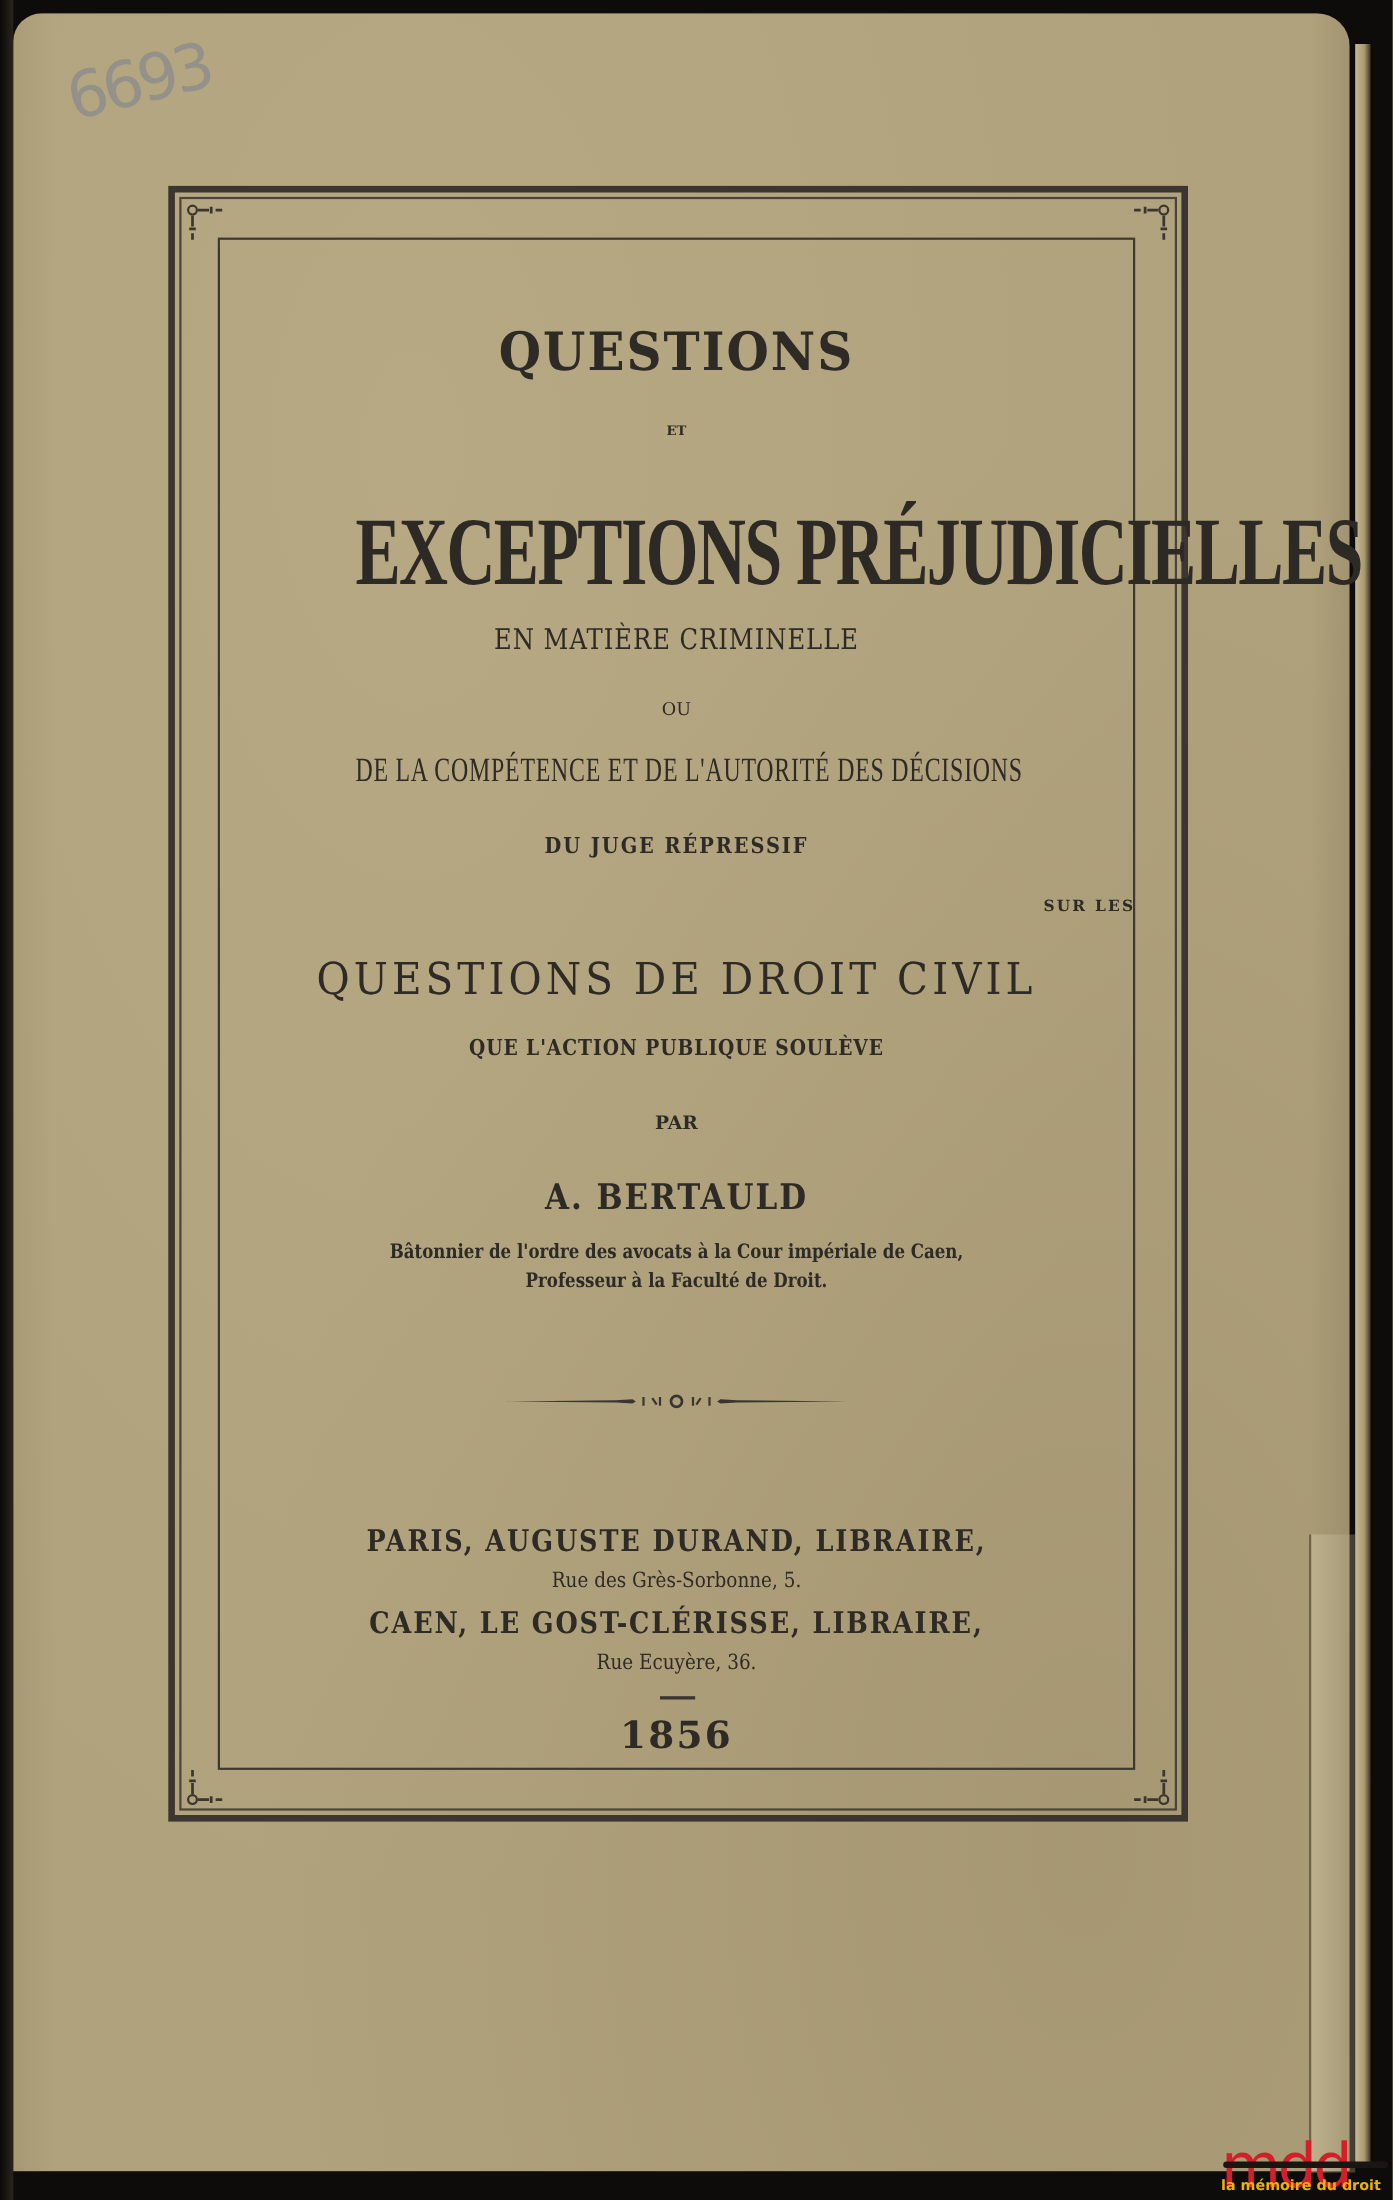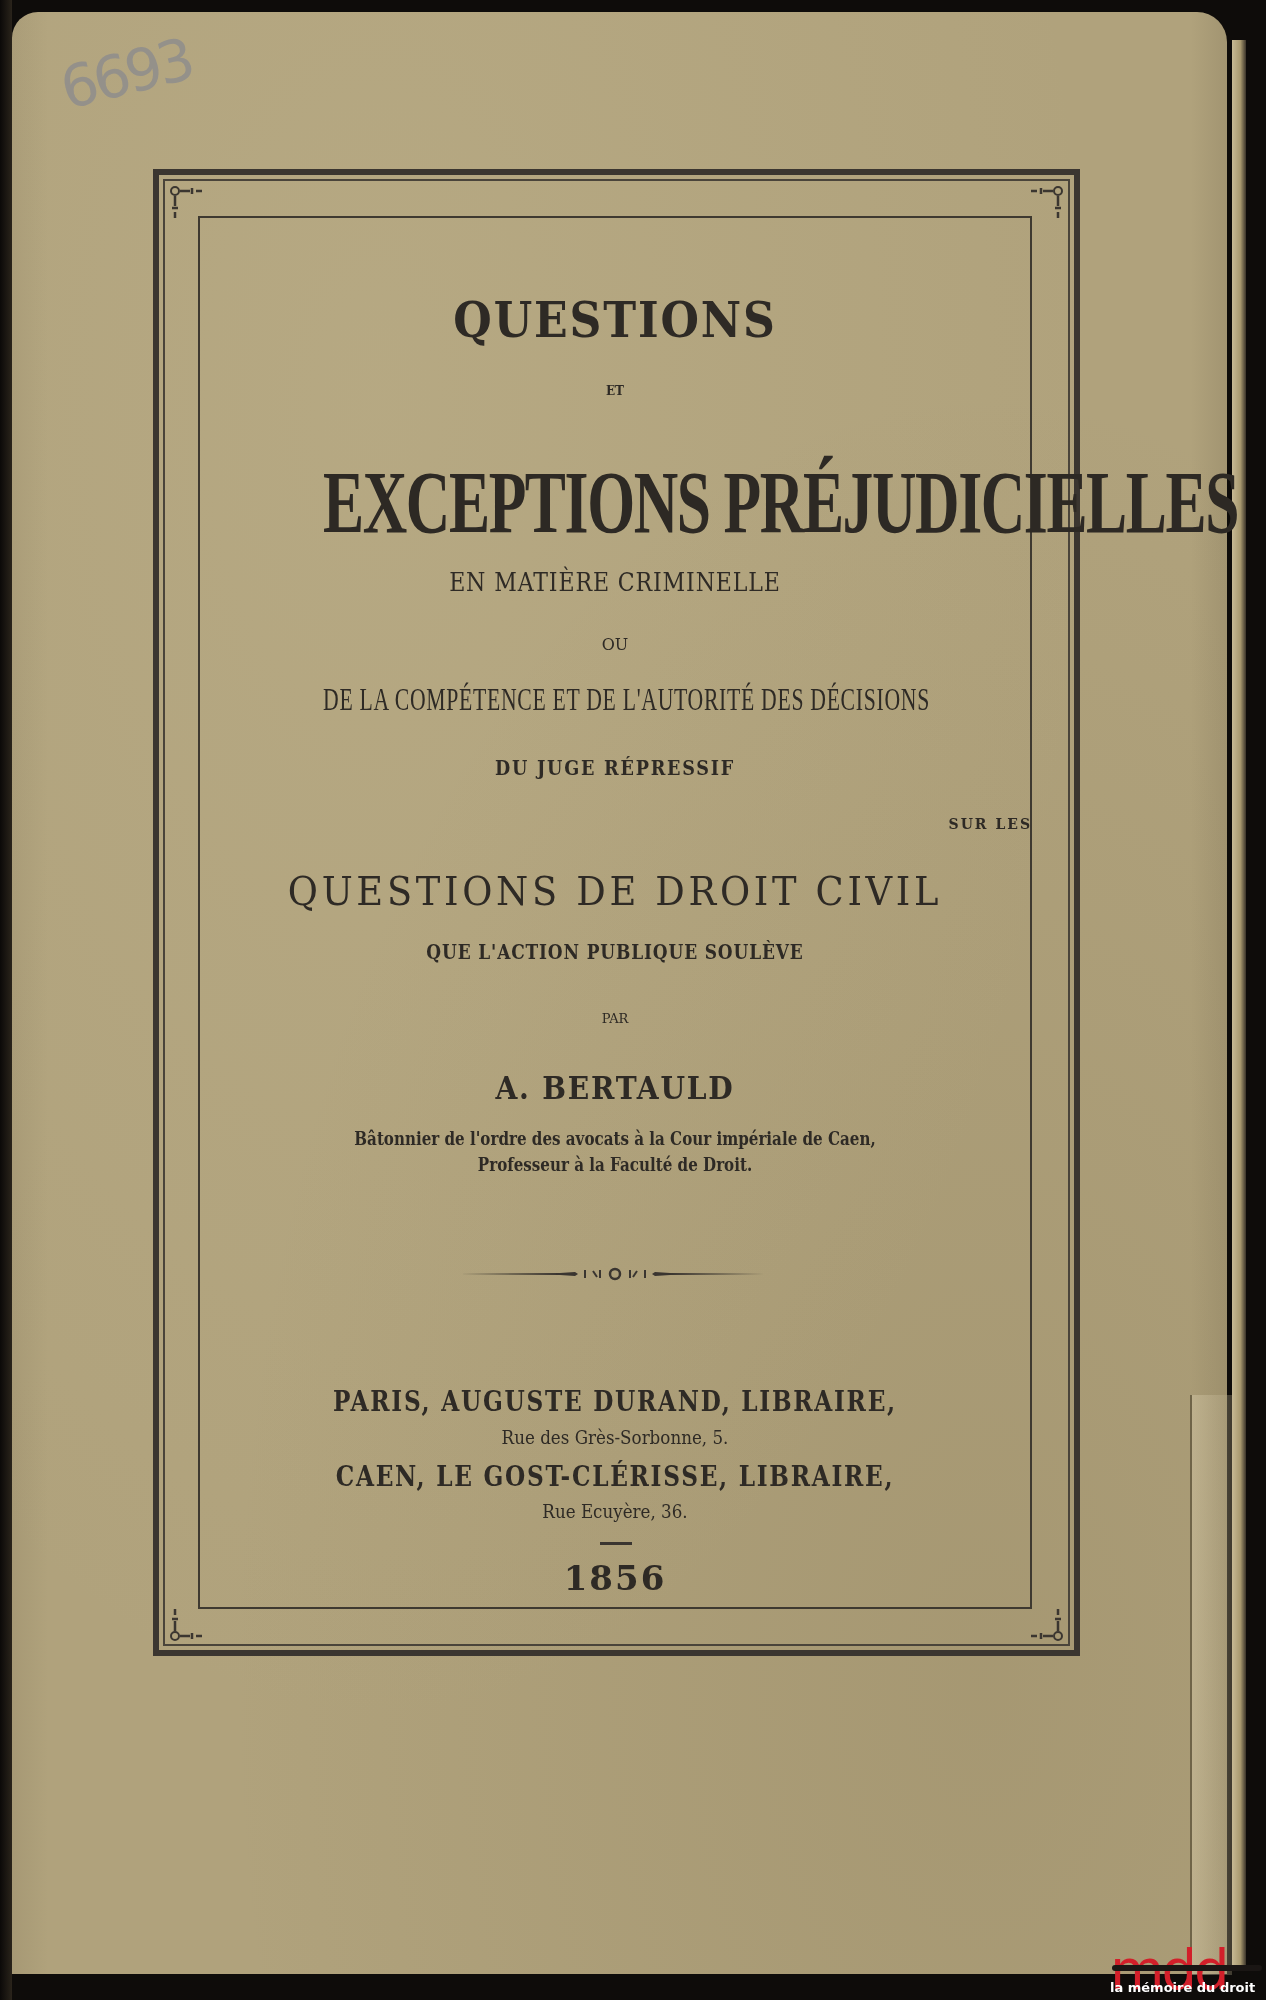--- a/index.html
+++ b/index.html
@@ -77,21 +77,21 @@
   .t-competence {
     top: 682px; font-size: 31px; transform: scaleX(0.70); letter-spacing: 1px;
     font-family: "Liberation Serif", serif;
   }
   .t-juge { top: 756px; font-size: 20px; font-weight: bold; letter-spacing: 2px; transform: scaleX(0.88); }
   .t-surles { top: 816px; font-size: 14px; font-weight: bold; letter-spacing: 2px; text-align: right; }
   .t-droitcivil {
     top: 868px; font-size: 40px; letter-spacing: 4px; transform: scaleX(0.92);
   }
   .t-action { top: 940px; font-size: 20px; font-weight: bold; transform: scaleX(0.85); letter-spacing: 1px; }
-  .t-par { top: 1011px; font-size: 13px; font-weight: normal; }
+  .t-par { top: 1011px; font-size: 17px; font-weight: bold; }
   .t-author { top: 1069px; font-size: 32px; font-weight: bold; letter-spacing: 2px; transform: scaleX(0.88); }
   .t-title1 { top: 1128px; font-size: 18px; font-weight: bold; transform: scaleX(0.84); }
   .t-title2 { top: 1154px; font-size: 18px; font-weight: bold; transform: scaleX(0.84); }
   .fleuron {
     position: absolute; left: 460px; top: 1266px; width: 310px; height: 14px;
   }
   .t-pub1 { top: 1386px; font-size: 27px; font-weight: bold; letter-spacing: 2px; transform: scaleX(0.86); }
   .t-addr1 { top: 1426px; font-size: 19px; transform: scaleX(0.88); }
   .t-pub2 { top: 1461px; font-size: 27px; font-weight: bold; letter-spacing: 2px; transform: scaleX(0.86); }
   .t-addr2 { top: 1500px; font-size: 19px; transform: scaleX(0.88); }
@@ -101,21 +101,21 @@
   .t-year { top: 1558px; font-size: 34px; font-weight: bold; letter-spacing: 2px; }
   
   .logo { position: absolute; left: 1108px; top: 1900px; width: 158px; height: 100px; }
   .logo-mark {
     position: absolute; left: 2px; top: 0; font-family: "DejaVu Sans", sans-serif;
     font-size: 56px; color: #d21f2a; letter-spacing: -3px; line-height: 60px; margin-top: 40px;
   }
   .logo-bar { position: absolute; left: 4px; top: 65px; width: 150px; height: 6px; background: #1a1614; border-radius: 3px; }
   .logo-caption {
     position: absolute; left: 2px; top: 80px; font-family: "DejaVu Sans", sans-serif;
-    font-size: 13px; color: #ffffff; white-space: nowrap; font-weight: bold;
+    font-size: 13px; color: #eab308; white-space: nowrap; font-weight: bold;
   }
 </style>
 </head>
 <body>
 
 <div class="left-shadow"></div>
 <div class="page"></div>
 <div class="page-edge-right"></div>
 <div class="page-edge-fold"></div>
 

